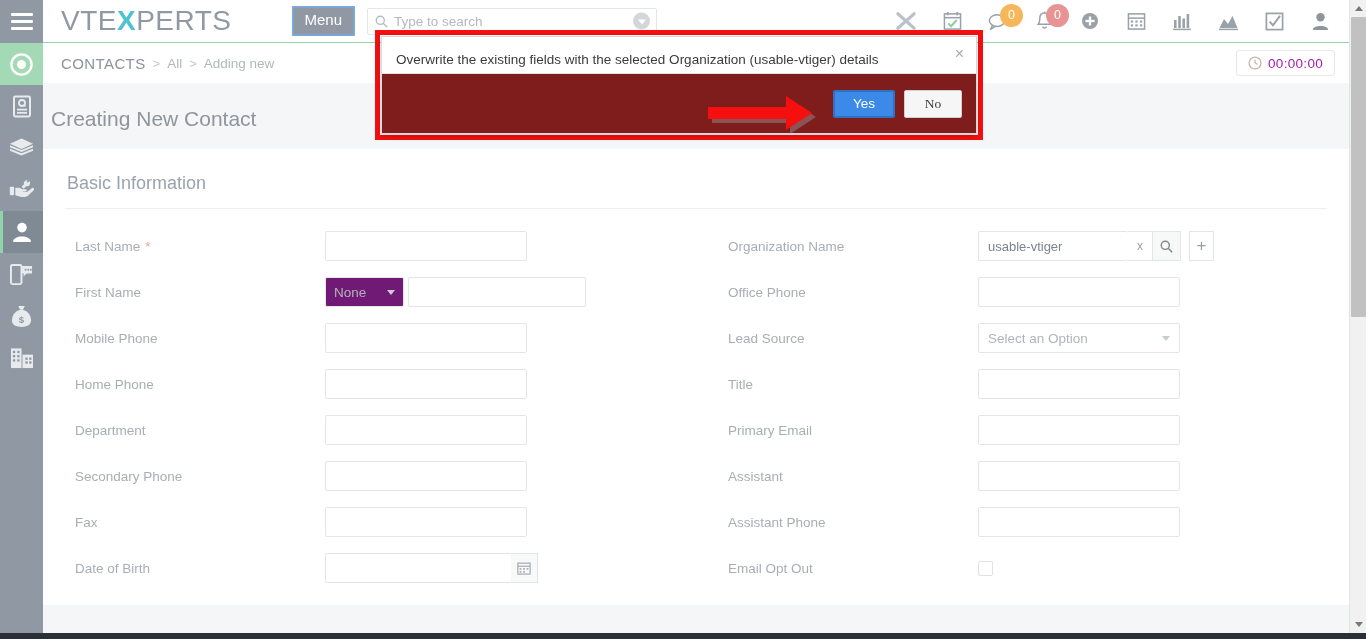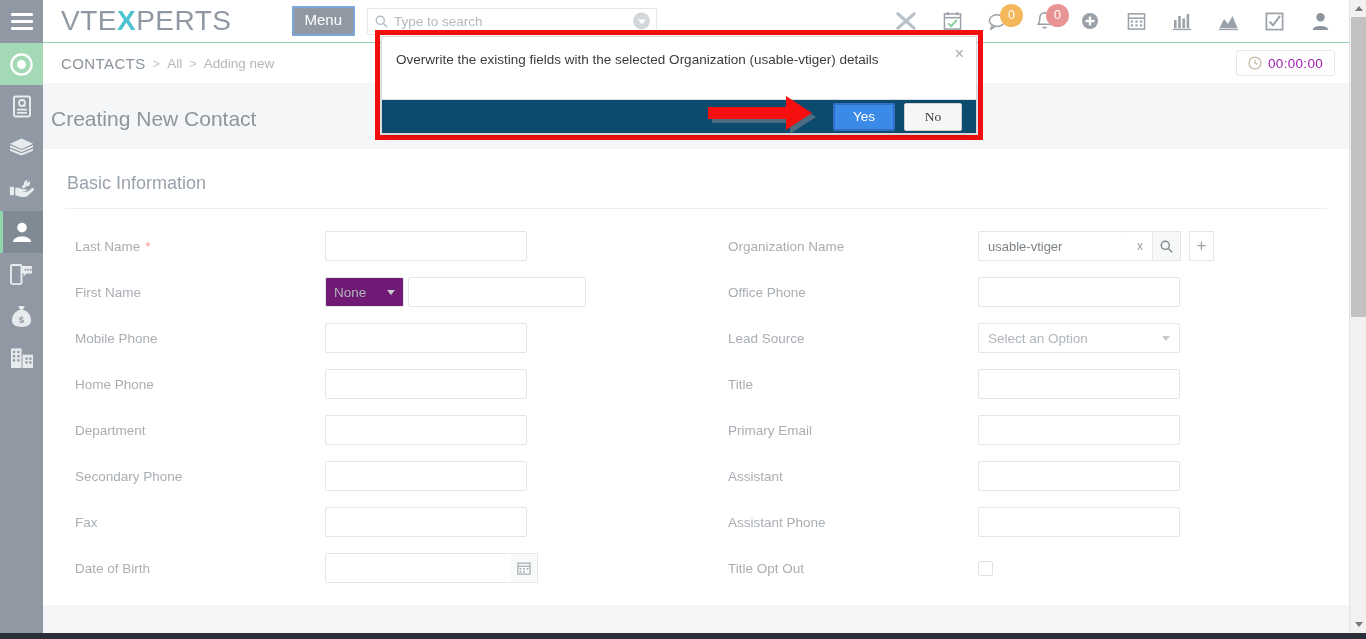--- a/index.html
+++ b/index.html
@@ -162,21 +162,21 @@
     background: #ffffff; border: 1px solid #d8d8d8; z-index: 61;
     box-shadow: 0 2px 6px rgba(0,0,0,.18);
     display: flex; flex-direction: column;
   }
   .modal-body { flex: 1; display: flex; align-items: flex-start; padding: 14px 18px 0 14px; position: relative; }
   .modal-text { font-size: 13.5px; color: #3b3b3b; line-height: 1.3; }
   .modal-close {
     position: absolute; right: 12px; top: 9px; font-size: 16px; color: #a8a8a8; cursor: pointer; line-height: 1;
   }
   .modal-foot {
-    height: 34px; background: #0c4a6e; border-top: 1px solid #e2e2e2;
+    height: 60px; background: #7f1d1d; border-top: 1px solid #e2e2e2;
     display: flex; align-items: center; justify-content: flex-end; gap: 9px; padding-right: 14px;
   }
   .btn-yes {
     background: #3b8ae8; color: #ffffff; border: 2px solid #2f6fc4; border-radius: 2px;
     font-size: 13.5px; width: 62px; height: 28px; cursor: pointer; font-family: "Liberation Sans", sans-serif;
   }
   .btn-no {
     background: #f6f6f6; color: #3b3b3b; border: 1px solid #d0d0d0; border-radius: 2px;
     font-size: 13.5px; width: 58px; height: 28px; cursor: pointer; font-family: Liberation Serif, serif;
   }
@@ -537,21 +537,21 @@
           </div>
 
           <div class="row">
             <div class="lbl">Assistant Phone</div>
             <div class="ctl">
                 <input class="inp w200" type="text" value="" style="">
               </div>
           </div>
 
           <div class="row">
-            <div class="lbl">Title Opt Out</div>
+            <div class="lbl">Email Opt Out</div>
             <div class="ctl">
                 <div class="chk"></div>
               </div>
           </div>
         </div>
       </div>
     </div>
 
     <div class="footer">
       

